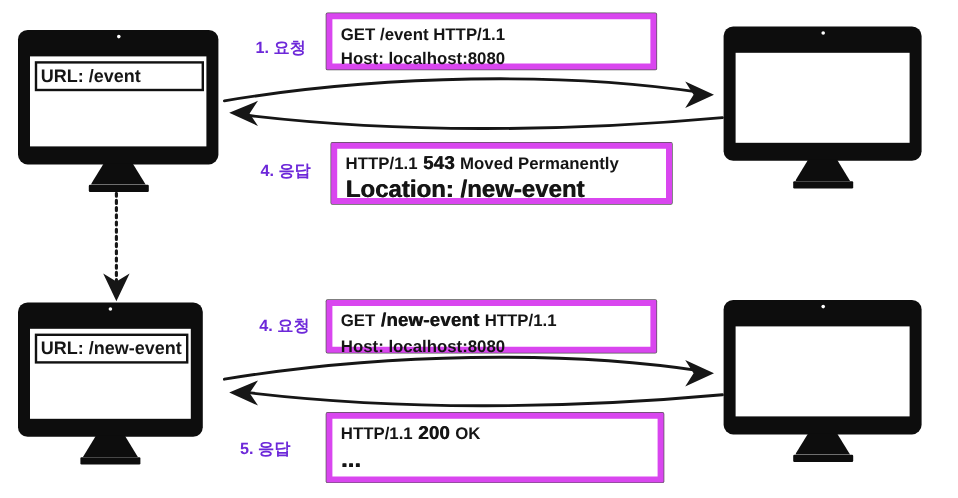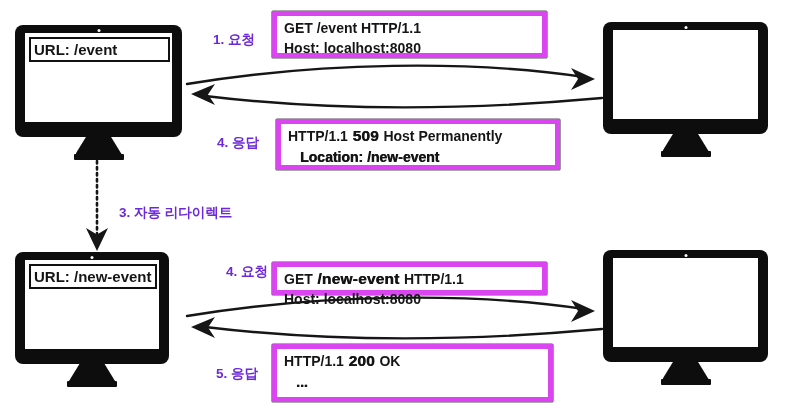--- a/index.html
+++ b/index.html
@@ -4,21 +4,21 @@
 <style>
   html,body{margin:0;padding:0;background:#ffffff;}
   #stage{
     position:relative;width:798px;height:415px;background:#ffffff;overflow:hidden;
     font-family:"Liberation Sans","DejaVu Sans",sans-serif;color:#151515;
   }
   
   .monitor{position:absolute;display:flex;flex-direction:column;align-items:center;}
   .monitor .frame{
     width:100%;height:112px;background:#0d0d0d;border-radius:8px;
-    padding:8px 10px 15px;box-sizing:border-box;position:relative;
+    padding:22px 10px 15px;box-sizing:border-box;position:relative;
   }
   .monitor .cam{
     position:absolute;top:3.5px;left:50%;transform:translateX(-50%);
     width:3px;height:3px;border-radius:50%;background:#ffffff;
   }
   .monitor .screen{width:100%;height:100%;background:#ffffff;position:relative;}
   .monitor .neck{
     width:46px;height:18px;background:#0d0d0d;margin-top:-1px;
     clip-path:polygon(24% 0,76% 0,100% 100%,0 100%);
   }
@@ -33,21 +33,21 @@
   .msg-box{
     position:absolute;box-sizing:border-box;background:#fff;
     border:5px solid #d946ef;border-radius:1px;
     box-shadow:0 0 0 .6px #555;
     padding:2px 7px;font-size:14px;font-weight:bold;line-height:20px;
     white-space:nowrap;
   }
   .msg-line{display:block;}
   .msg-line .seg + .seg{margin-left:4.5px;}
   .hl{font-size:15.5px;text-shadow:.5px 0 0 currentColor;letter-spacing:.2px;}
-  .hl-line{font-size:14px;text-shadow:.5px 0 0 currentColor;line-height:22px;margin-left:12px;}
+  .hl-line{font-size:20px;text-shadow:.5px 0 0 currentColor;line-height:22px;}
   
   .step-label{
     position:absolute;font-size:13.5px;font-weight:bold;color:#6d28d9;white-space:nowrap;
   }
   
   #arrows{position:absolute;left:0;top:0;}
 </style>
 </head>
 <body>
 
@@ -105,35 +105,34 @@
     <div class="frame">
       <span class="cam"></span>
       <div class="screen"></div>
     </div>
     <div class="neck"></div>
     <div class="base"></div>
   </div>
 
   <div class="step-label" style="left:213px;top:31px;">1. 요청</div>
   <div class="step-label" style="left:217px;top:134px;">4. 응답</div>
-  <div class="step-label" style="left:119px;top:204px;">3. 자동 리다이렉트</div>
-  <div class="step-label" style="left:226px;top:263px;">4. 요청</div>
-  <div class="step-label" style="left:216px;top:365px;">5. 응답</div>
+  <div class="step-label" style="left:216px;top:263px;">4. 요청</div>
+  <div class="step-label" style="left:200px;top:365px;">5. 응답</div>
 
   <div class="msg-box" style="left:272px;top:11px;width:275px;height:47px;">
     <span class="msg-line">GET /event HTTP/1.1</span>
     <span class="msg-line">Host: localhost:8080</span>
   </div>
 
   <div class="msg-box" style="left:276px;top:119px;width:284px;height:51px;">
-    <span class="msg-line"><span class="seg">HTTP/1.1</span><span class="seg hl">509</span><span class="seg">Host Permanently</span></span>
+    <span class="msg-line"><span class="seg">HTTP/1.1</span><span class="seg hl">543</span><span class="seg">Moved Permanently</span></span>
     <span class="msg-line hl-line">Location: /new-event</span>
   </div>
 
-  <div class="msg-box" style="left:272px;top:250px;width:275px;height:33px;margin-top:12px;">
+  <div class="msg-box" style="left:272px;top:250px;width:275px;height:44px;">
     <span class="msg-line"><span class="seg">GET</span><span class="seg hl">/new-event</span><span class="seg">HTTP/1.1</span></span>
     <span class="msg-line">Host: localhost:8080</span>
   </div>
 
   <div class="msg-box" style="left:272px;top:344px;width:281px;height:58px;">
     <span class="msg-line"><span class="seg">HTTP/1.1</span><span class="seg hl">200</span><span class="seg">OK</span></span>
     <span class="msg-line hl-line">...</span>
   </div>
 
 </div>

